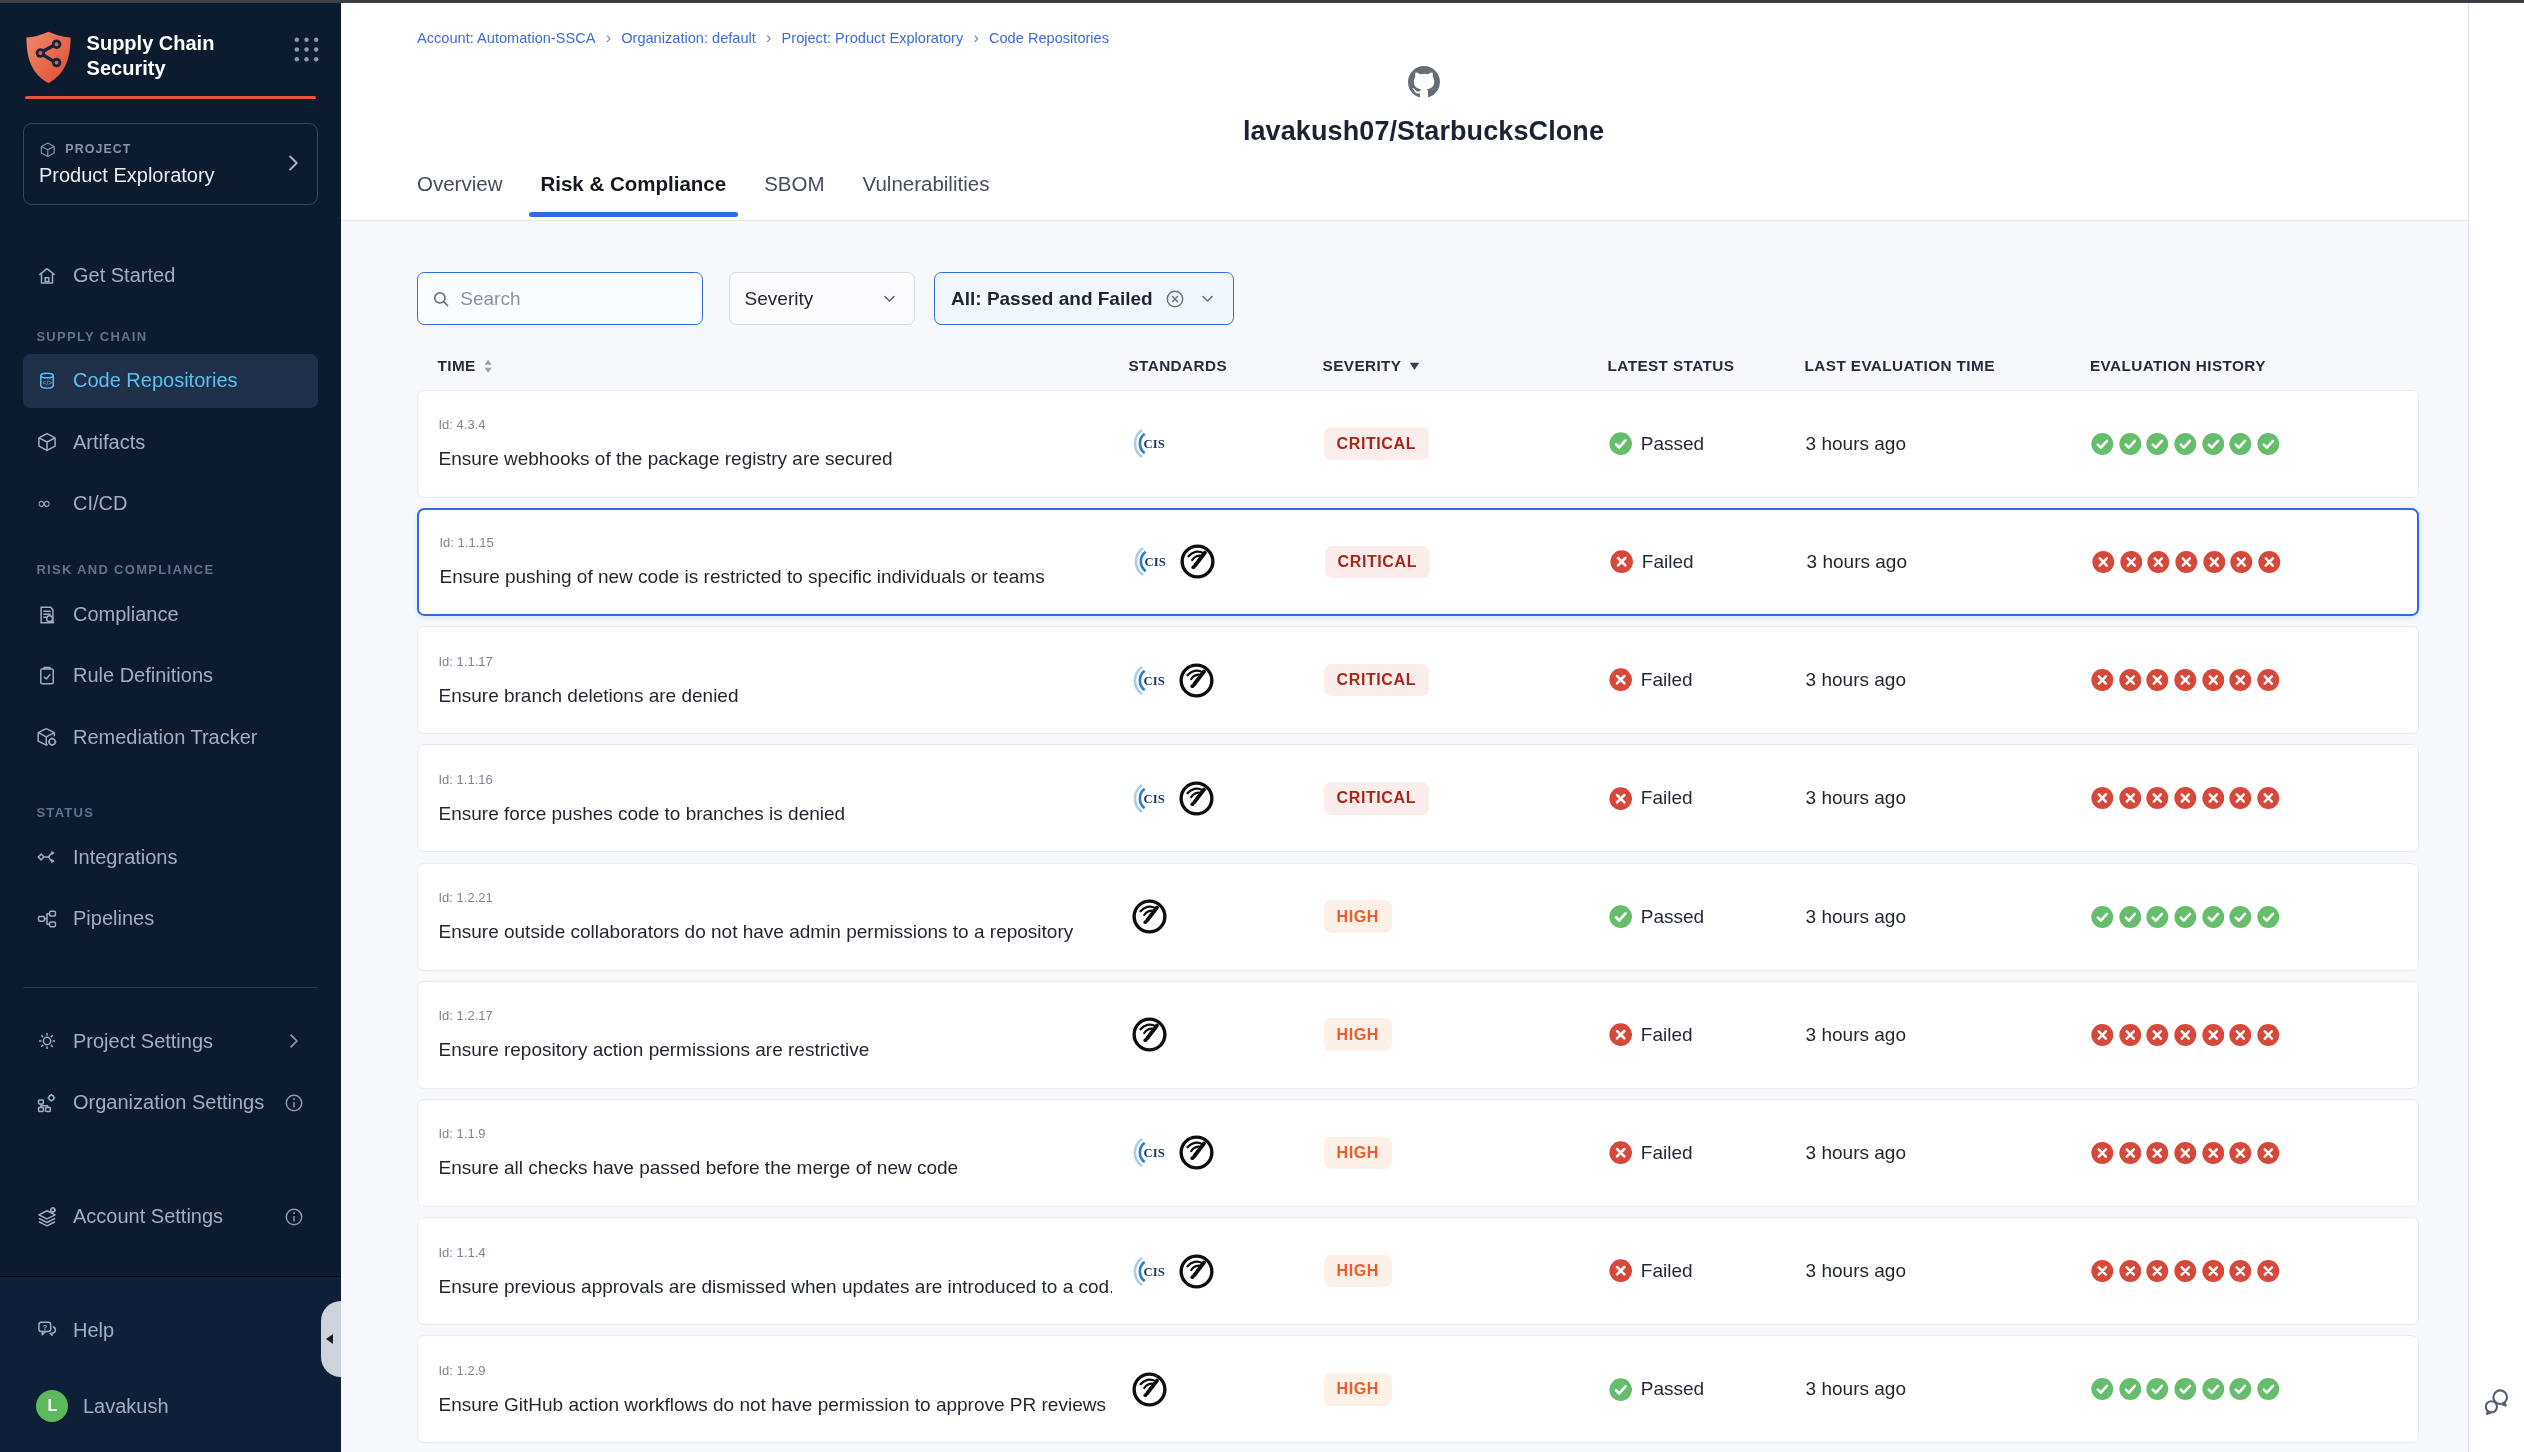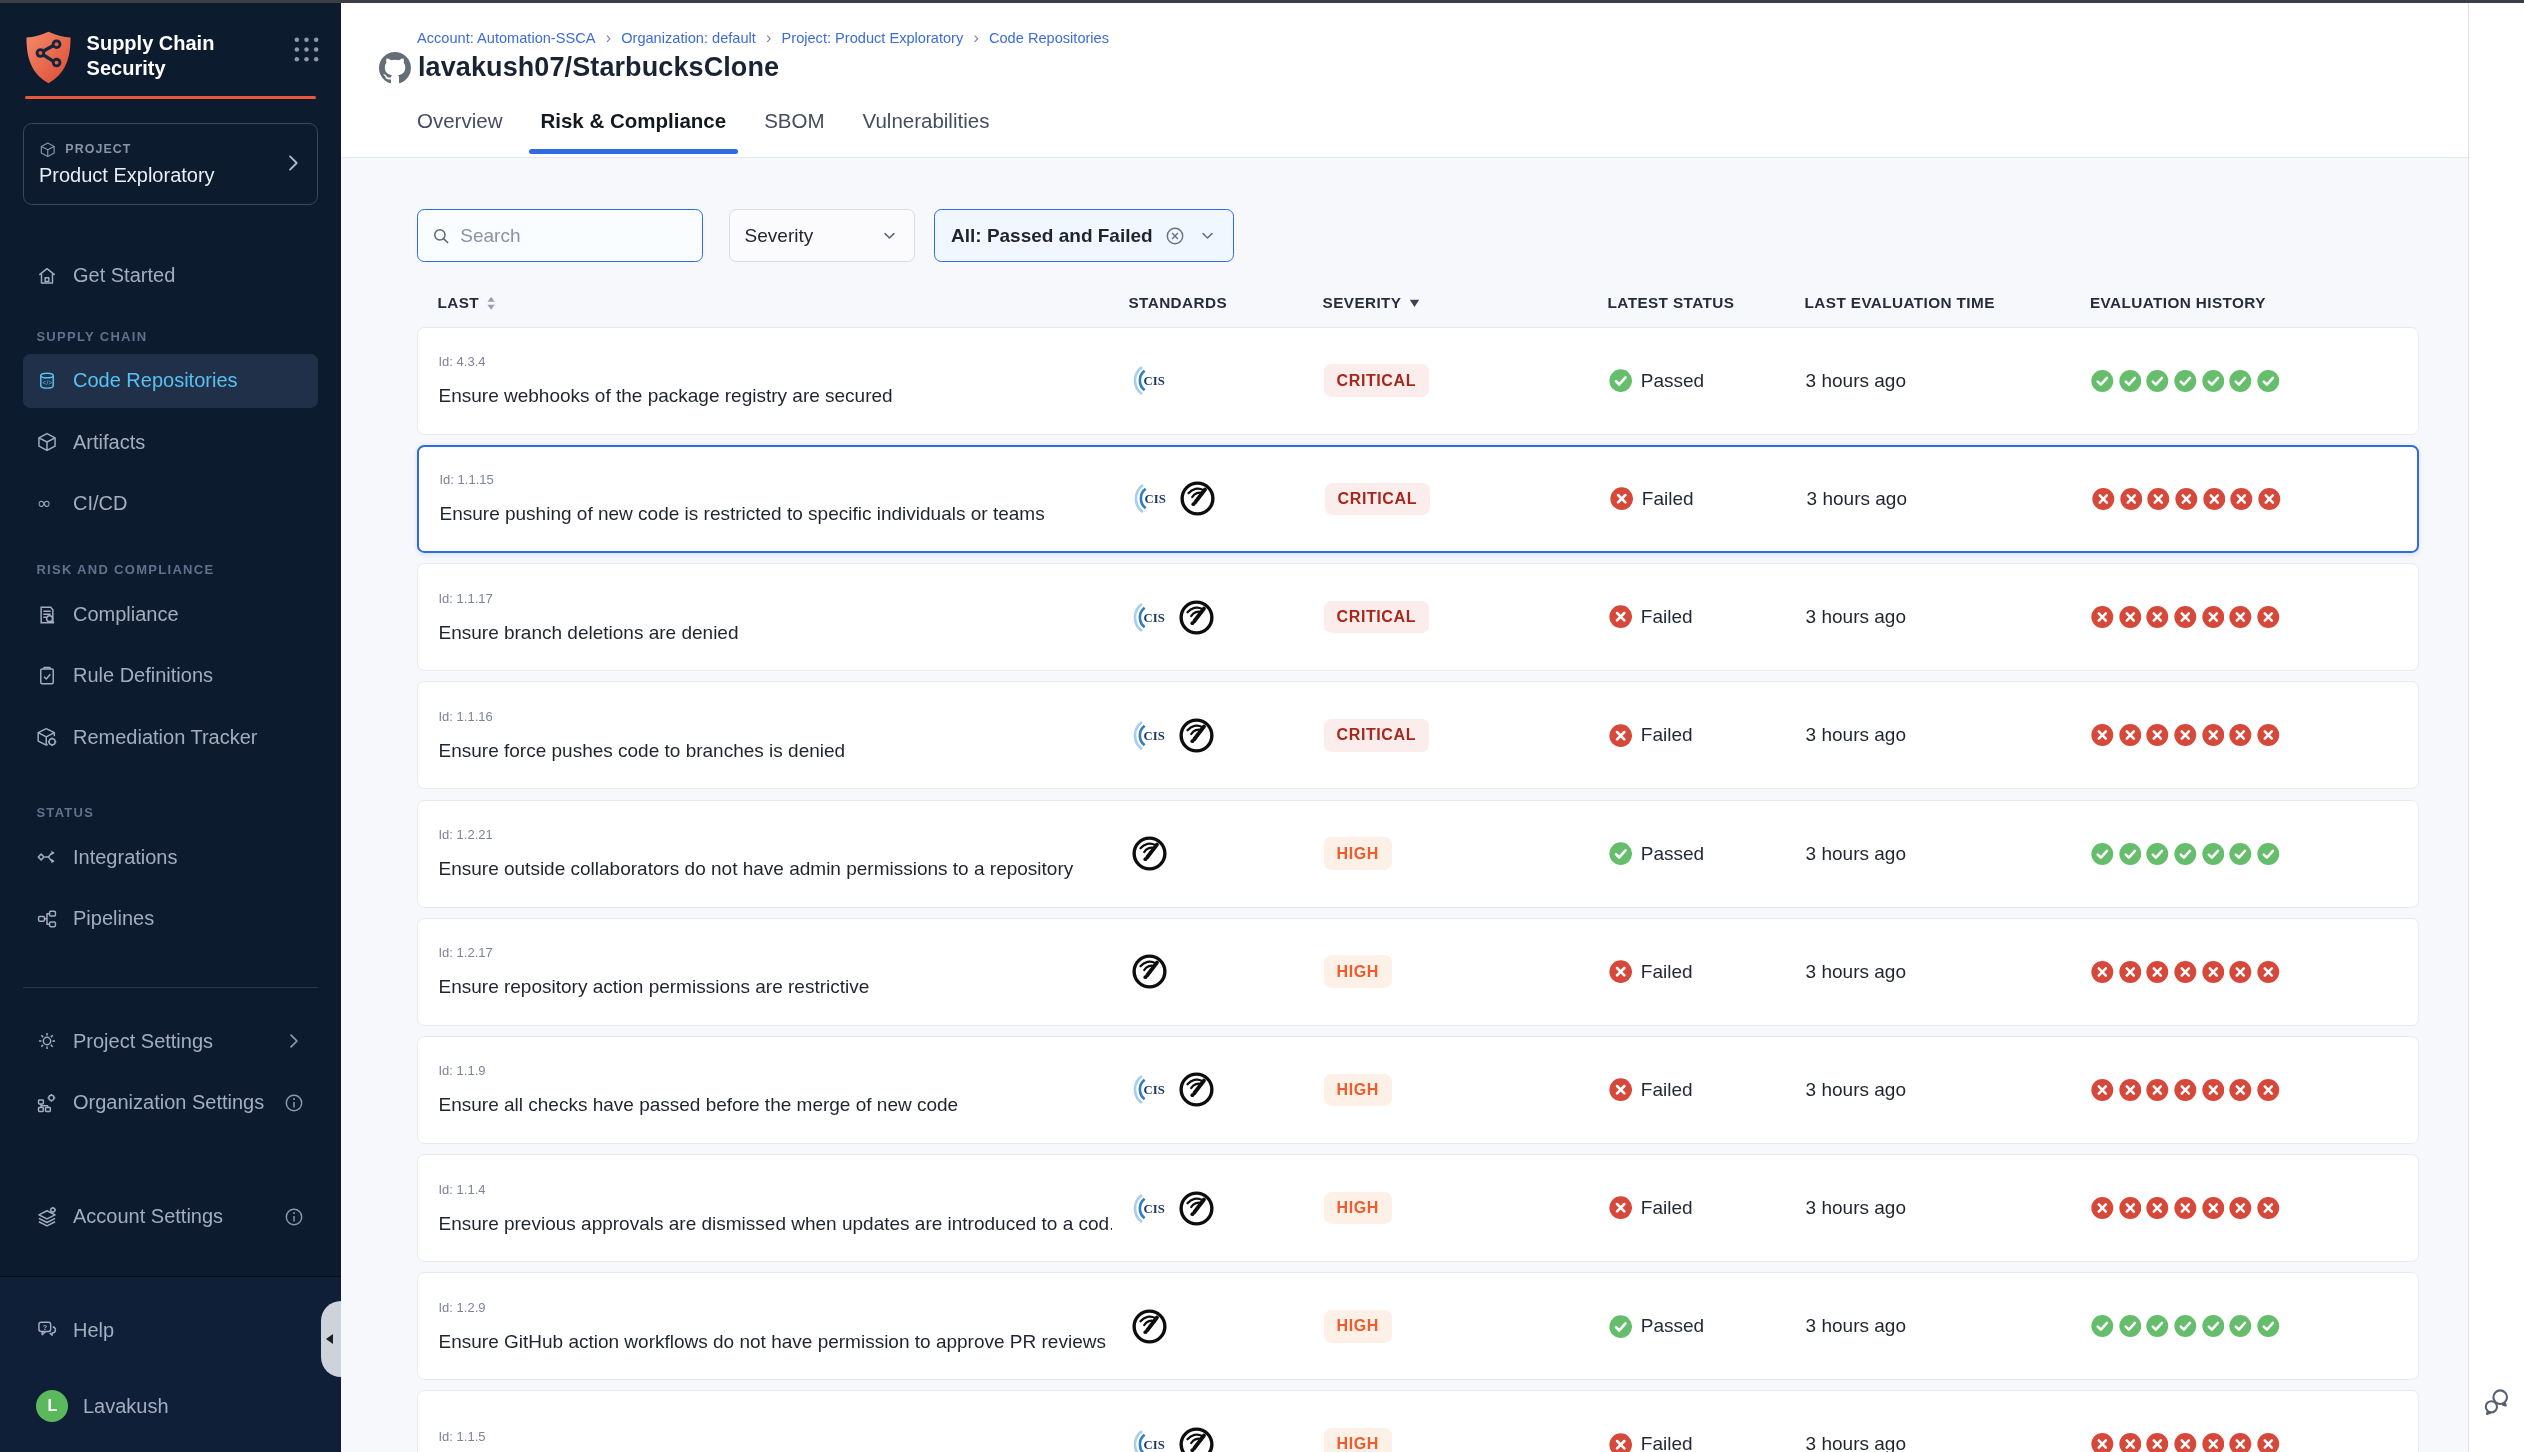--- a/index.html
+++ b/index.html
@@ -50,21 +50,21 @@
 
   .collapse-handle { position:absolute; left:321px; top:1298px; width:20px; height:76px; background:#cdd2db; border-radius:730px 0 0 730px; display:flex; align-items:center; justify-content:center; cursor:pointer; z-index:5; }
   .collapse-tri { width:0; height:0; border-top:5.8px solid transparent; border-bottom:5.8px solid transparent; border-right:7.3px solid #1c1f26; margin-right:2.9px; }
 
   
   .main { flex:1; display:flex; flex-direction:column; background:#ffffff; min-width:0; }
   .page-header { padding:26px 0 0 76px; background:#fff; }
   .breadcrumb { display:flex; align-items:center; gap:10.2px; font-size:14.6px; color:#3d6cd8; }
   .crumb { cursor:pointer; white-space:nowrap; }
   .crumb-sep { color:#7e889c; font-size:16px; }
-  .title-row { display:flex; align-items:center; gap:7px; margin-top:5px; margin-left:-38px; }
+  .title-row { display:flex; align-items:center; gap:18px; margin-top:19px; margin-left:-38px;flex-direction:column; }
   .gh-ic { width:32px; height:32px; }
   .gh-ic svg { width:100%; height:100%; }
   .page-title { font-size:27px; font-weight:bold; color:#1a2333; letter-spacing:0.1px; }
   .tabs { display:flex; gap:38px; margin-top:16px; height:57px; align-items:flex-start; }
   .tab { font-size:20.5px; color:#444d5f; padding-top:8.8px; position:relative; height:100%; cursor:pointer; }
   .tab.active { color:#14191f; font-weight:bold; }
   .tab.active::after { content:""; position:absolute; left:-11.7px; right:-11.7px; bottom:2.9px; height:5.1px; border-radius:2.9px; background:#2e6be5; }
   .header-border { height:1.5px; background:#e4e7ec; }
 
   .content { flex:1; background:#f6f8fb; padding:51px 0 0 76px; min-height:0; }
@@ -429,21 +429,21 @@
             <span class="chev" style="width:19px;height:19px;color:#6b7280;">
               <svg viewBox="0 0 30 30" fill="none" stroke="currentColor" stroke-width="2.4" stroke-linecap="round" stroke-linejoin="round">
                   <path d="M8 12 L15 19 L22 12"></path>
                 </svg>
             </span>
           </div>
         </div>
 
         <div class="cols thead">
           <div class="th first">
-            <span>LAST</span>
+            <span>TIME</span>
             <span class="sort-both">
                 <svg viewBox="0 0 14 20" fill="#97a0b3">
                   <path d="M7 1 L12 8 H2 Z"></path>
                   <path d="M7 19 L2 12 H12 Z"></path>
                 </svg>
               </span>
           </div>
           <div class="th std">
               <span>STANDARDS</span>
             </div>

